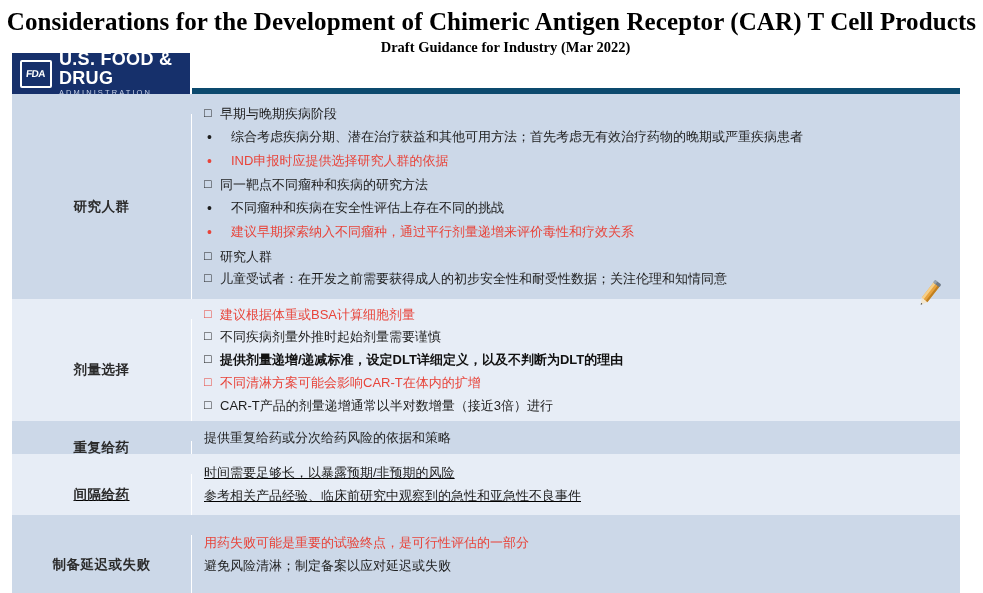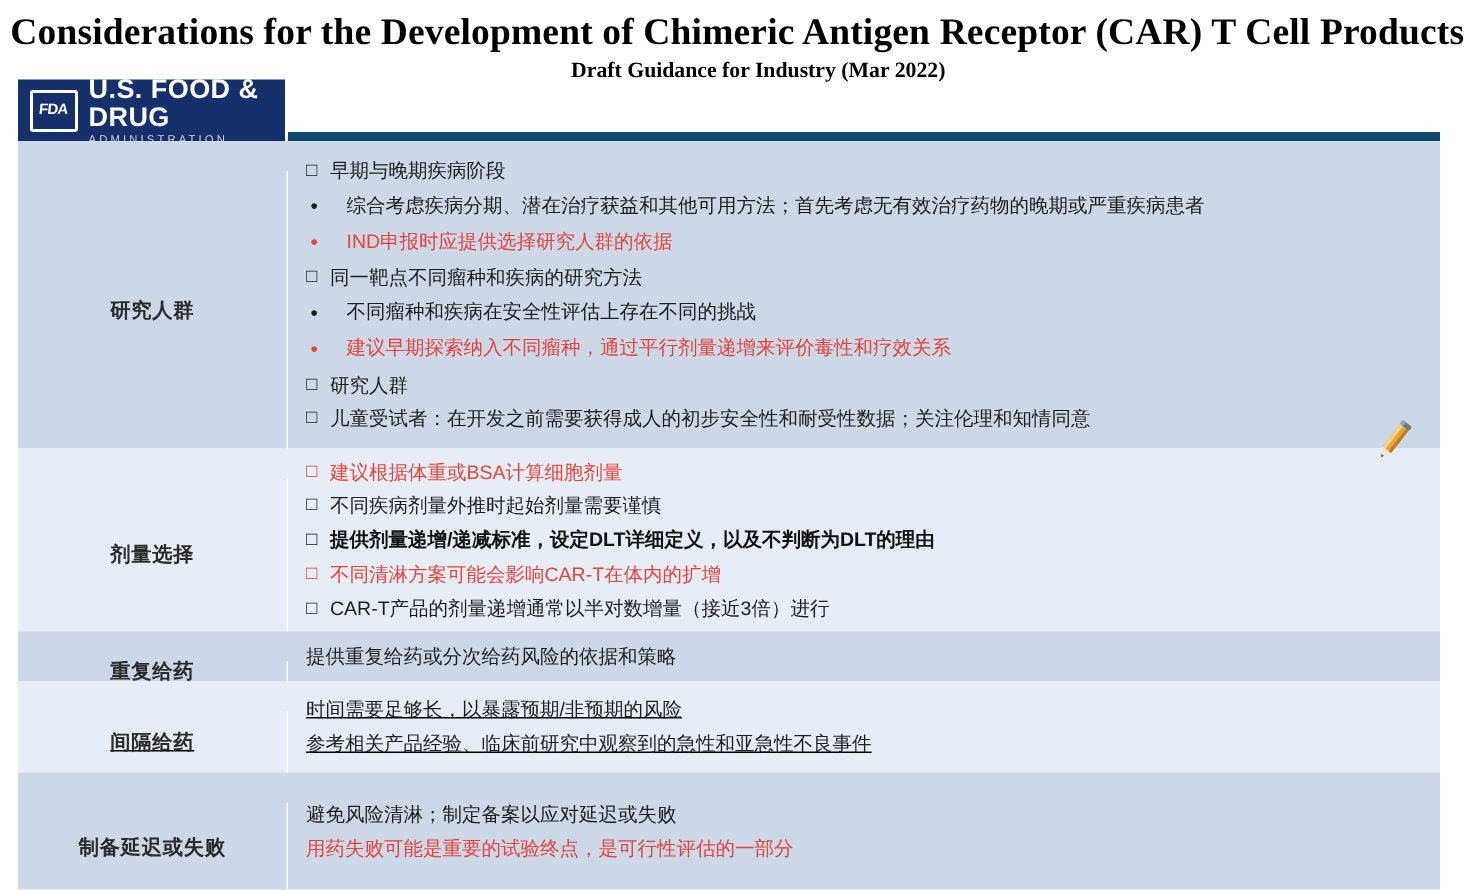--- a/index.html
+++ b/index.html
@@ -309,27 +309,27 @@
             <span class="marker none"></span>
             <span class="txt">参考相关产品经验、临床前研究中观察到的急性和亚急性不良事件</span>
           </div>
         </div>
       </div>
       <div class="row shade-a" style="height: 79px;">
         <div class="cell-label">
           <div class="cell-label-text">制备延迟或失败</div>
         </div>
         <div class="cell-body">
+          <div class="line red">
+            <span class="marker none"></span>
+            <span class="txt">用药失败可能是重要的试验终点，是可行性评估的一部分</span>
+          </div>
           <div class="line">
             <span class="marker none"></span>
             <span class="txt">避免风险清淋；制定备案以应对延迟或失败</span>
-          </div>
-          <div class="line red">
-            <span class="marker none"></span>
-            <span class="txt">用药失败可能是重要的试验终点，是可行性评估的一部分</span>
           </div>
         </div>
       </div>
       <div class="row shade-b" style="height: 44px;">
         <div class="cell-label"></div>
         <div class="cell-body"></div>
       </div>
     </div>
 
   <div class="pencil-icon">

